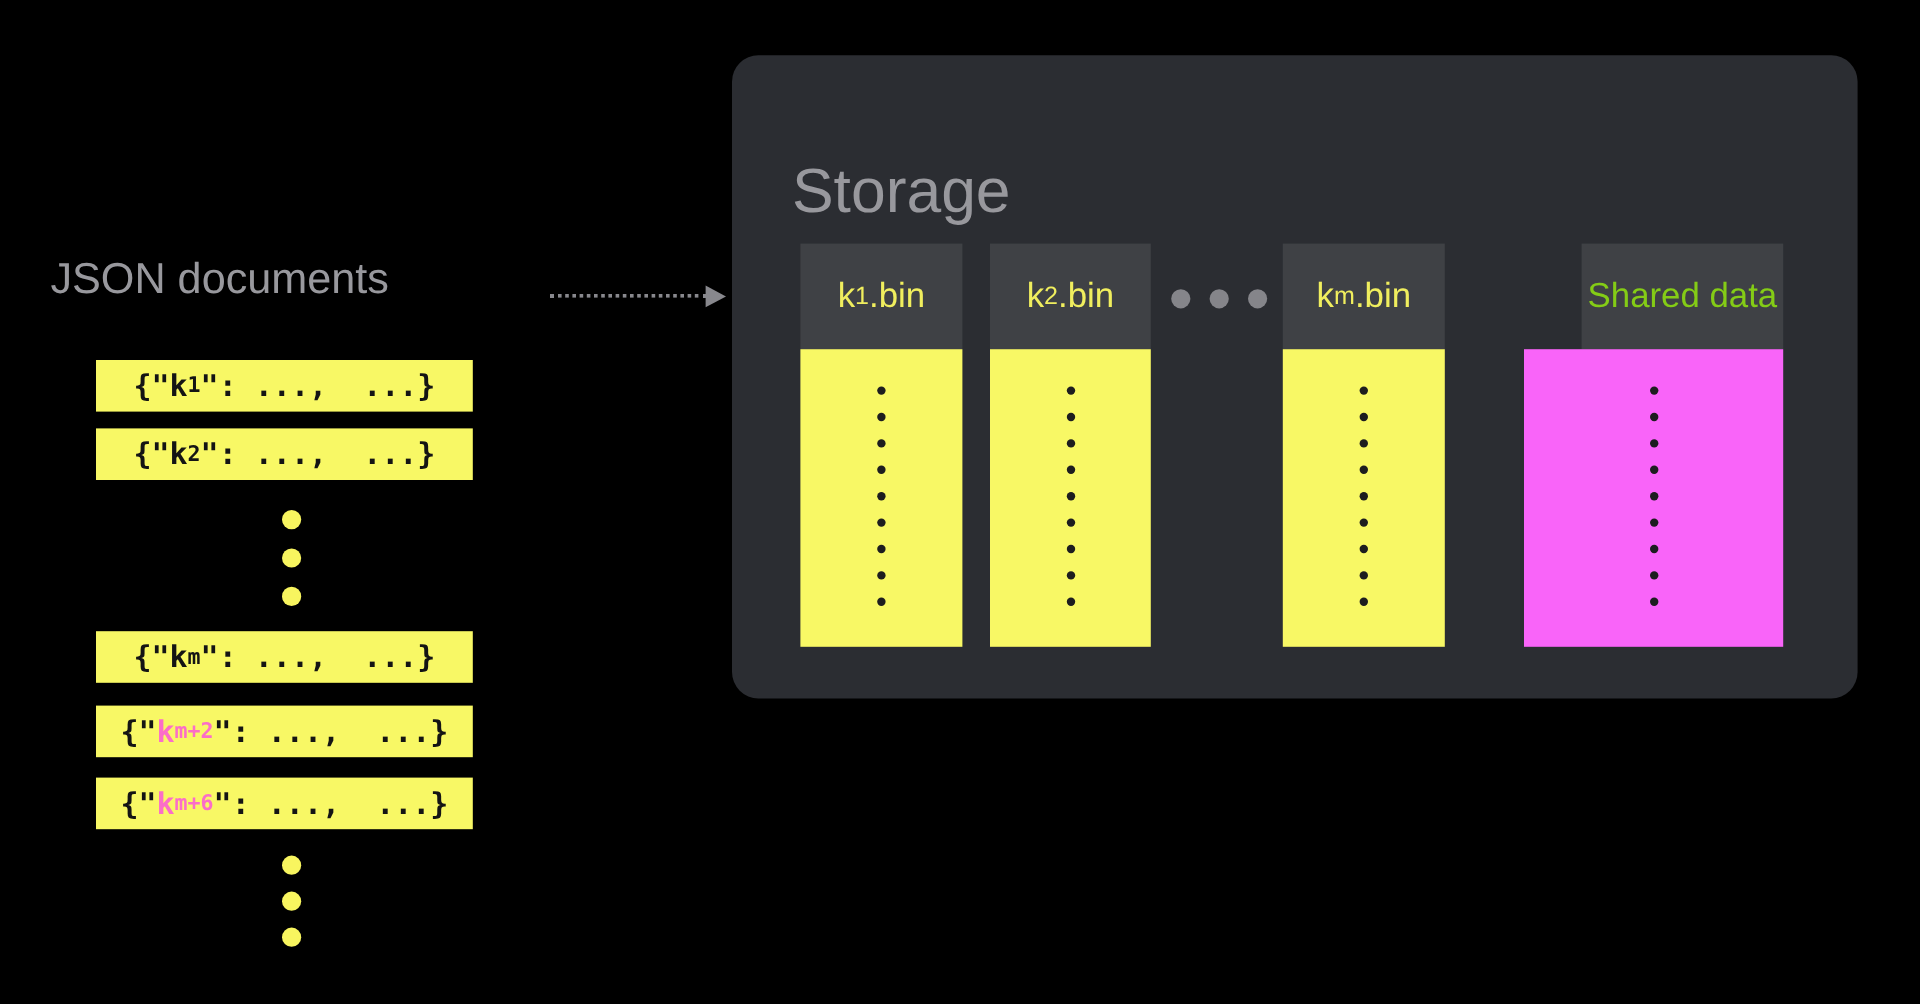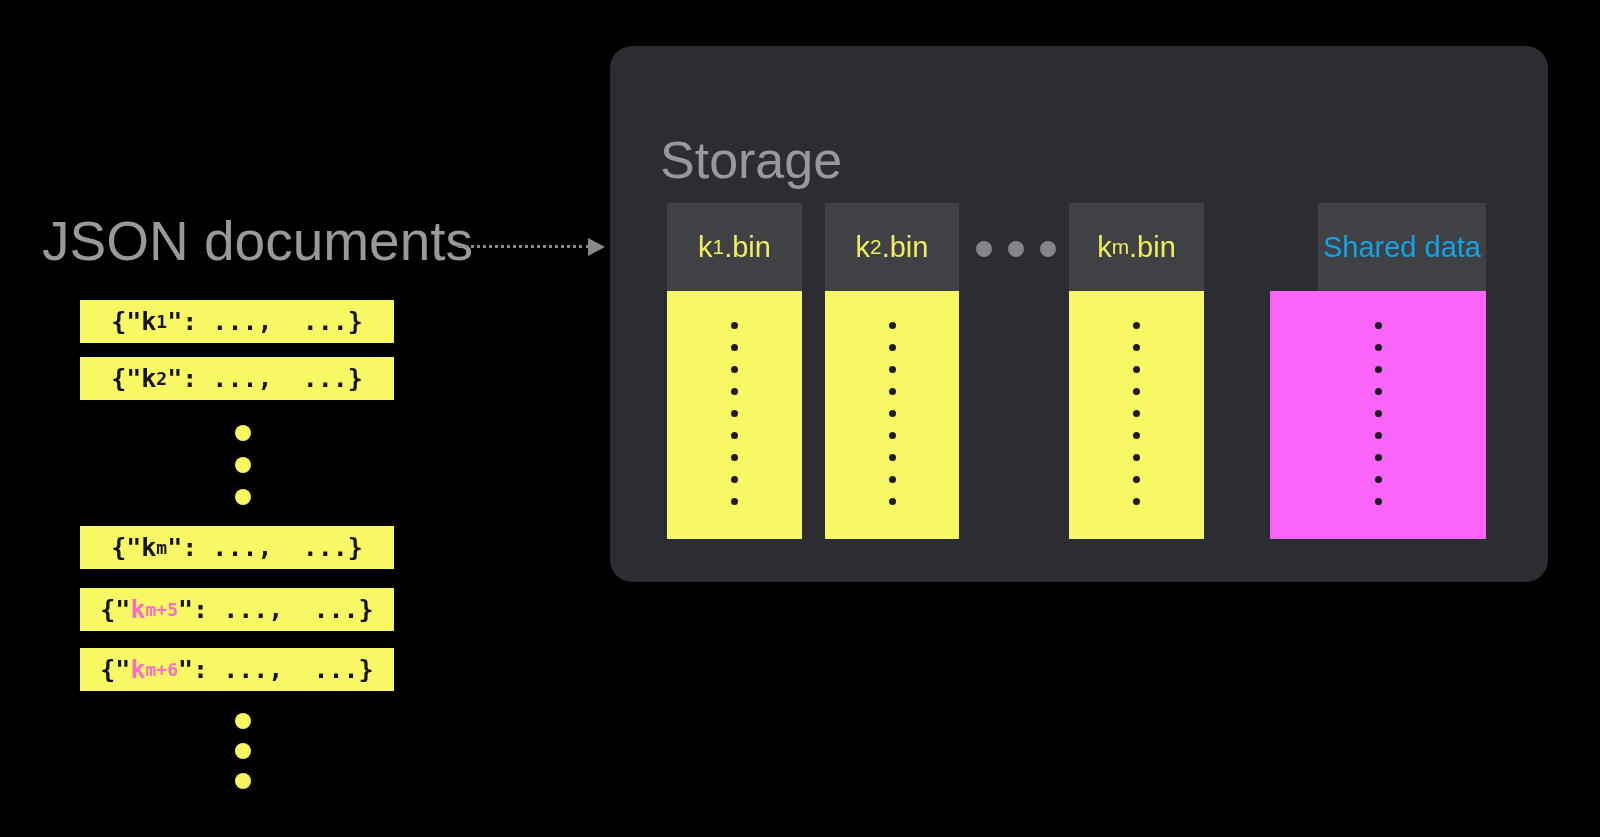--- a/index.html
+++ b/index.html
@@ -9,21 +9,21 @@
     font-family: "Liberation Sans", sans-serif;
     overflow: hidden;
     position: relative;
   }
   .canvas { position: absolute; inset: 0; }
 
   
   .json-title {
     position: absolute;
     left: 42px; top: 214px;
-    font-size: 55px; line-height: 1.0;
+    font-size: 36px; line-height: 1.0;
     font-weight: 300;
     color: #98989d;
     letter-spacing: 0px;
     white-space: nowrap;
   }
 
   .doc-row {
     position: absolute;
     left: 80px; width: 314px; height: 43px;
     background: #f8f865;
@@ -81,21 +81,21 @@
 
   .column { position: absolute; top: 157px; }
   .col-header {
     height: 88px;
     background: #3f4145;
     display: flex; align-items: center; justify-content: center;
     font-size: 29px;
     color: #f0ee5e;
     white-space: nowrap;
   }
-  .col-header.shared-header { color: #0ea5e9; margin-left: 48px; }
+  .col-header.shared-header { color: #84cc16; margin-left: 48px; }
   .col-body {
     height: 248px;
     background: #f8f865;
     display: flex; flex-direction: column; align-items: center;
     padding-top: 31px;
     box-sizing: border-box;
     gap: 15px;
   }
   .col-body.shared-body { background: #f964f9; }
   .col-dot {
@@ -123,21 +123,21 @@
   <div class="arrow-line"></div>
   <div class="arrow-head"></div>
 
   <div id="doc-rows">
       <div class="doc-row" style="top: 300px;"><span>{"</span><span>k</span><span class="sub">1</span><span>": ...,  ...}</span></div>
       <div class="doc-row" style="top: 357px;"><span>{"</span><span>k</span><span class="sub">2</span><span>": ...,  ...}</span></div>
       <div class="y-dot" style="left: 235px; top: 425px;"></div>
       <div class="y-dot" style="left: 235px; top: 457px;"></div>
       <div class="y-dot" style="left: 235px; top: 489px;"></div>
       <div class="doc-row" style="top: 526px;"><span>{"</span><span>k</span><span class="sub">m</span><span>": ...,  ...}</span></div>
-      <div class="doc-row" style="top: 588px;"><span>{"</span><span class="hl">k</span><span class="sub hl">m+5</span><span>": ...,  ...}</span></div>
+      <div class="doc-row" style="top: 588px;"><span>{"</span><span class="hl">k</span><span class="sub hl">m+2</span><span>": ...,  ...}</span></div>
       <div class="doc-row" style="top: 648px;"><span>{"</span><span class="hl">k</span><span class="sub hl">m+6</span><span>": ...,  ...}</span></div>
       <div class="y-dot" style="left: 235px; top: 713px;"></div>
       <div class="y-dot" style="left: 235px; top: 743px;"></div>
       <div class="y-dot" style="left: 235px; top: 773px;"></div>
     </div>
 
   <div class="storage">
     <div class="storage-title">Storage</div>
     <div id="columns">
         <div class="column" style="left: 57px; width: 135px;">

